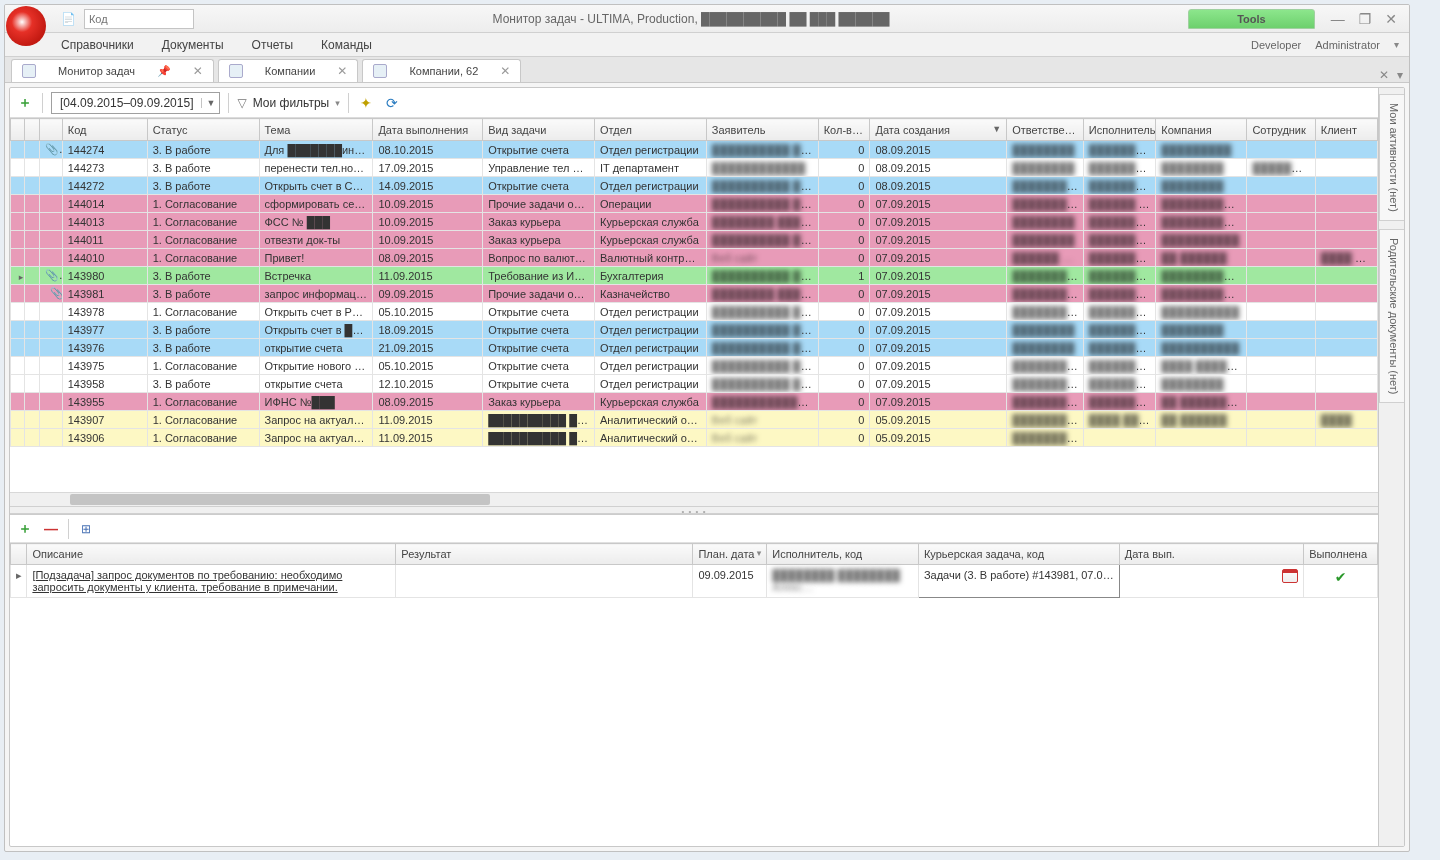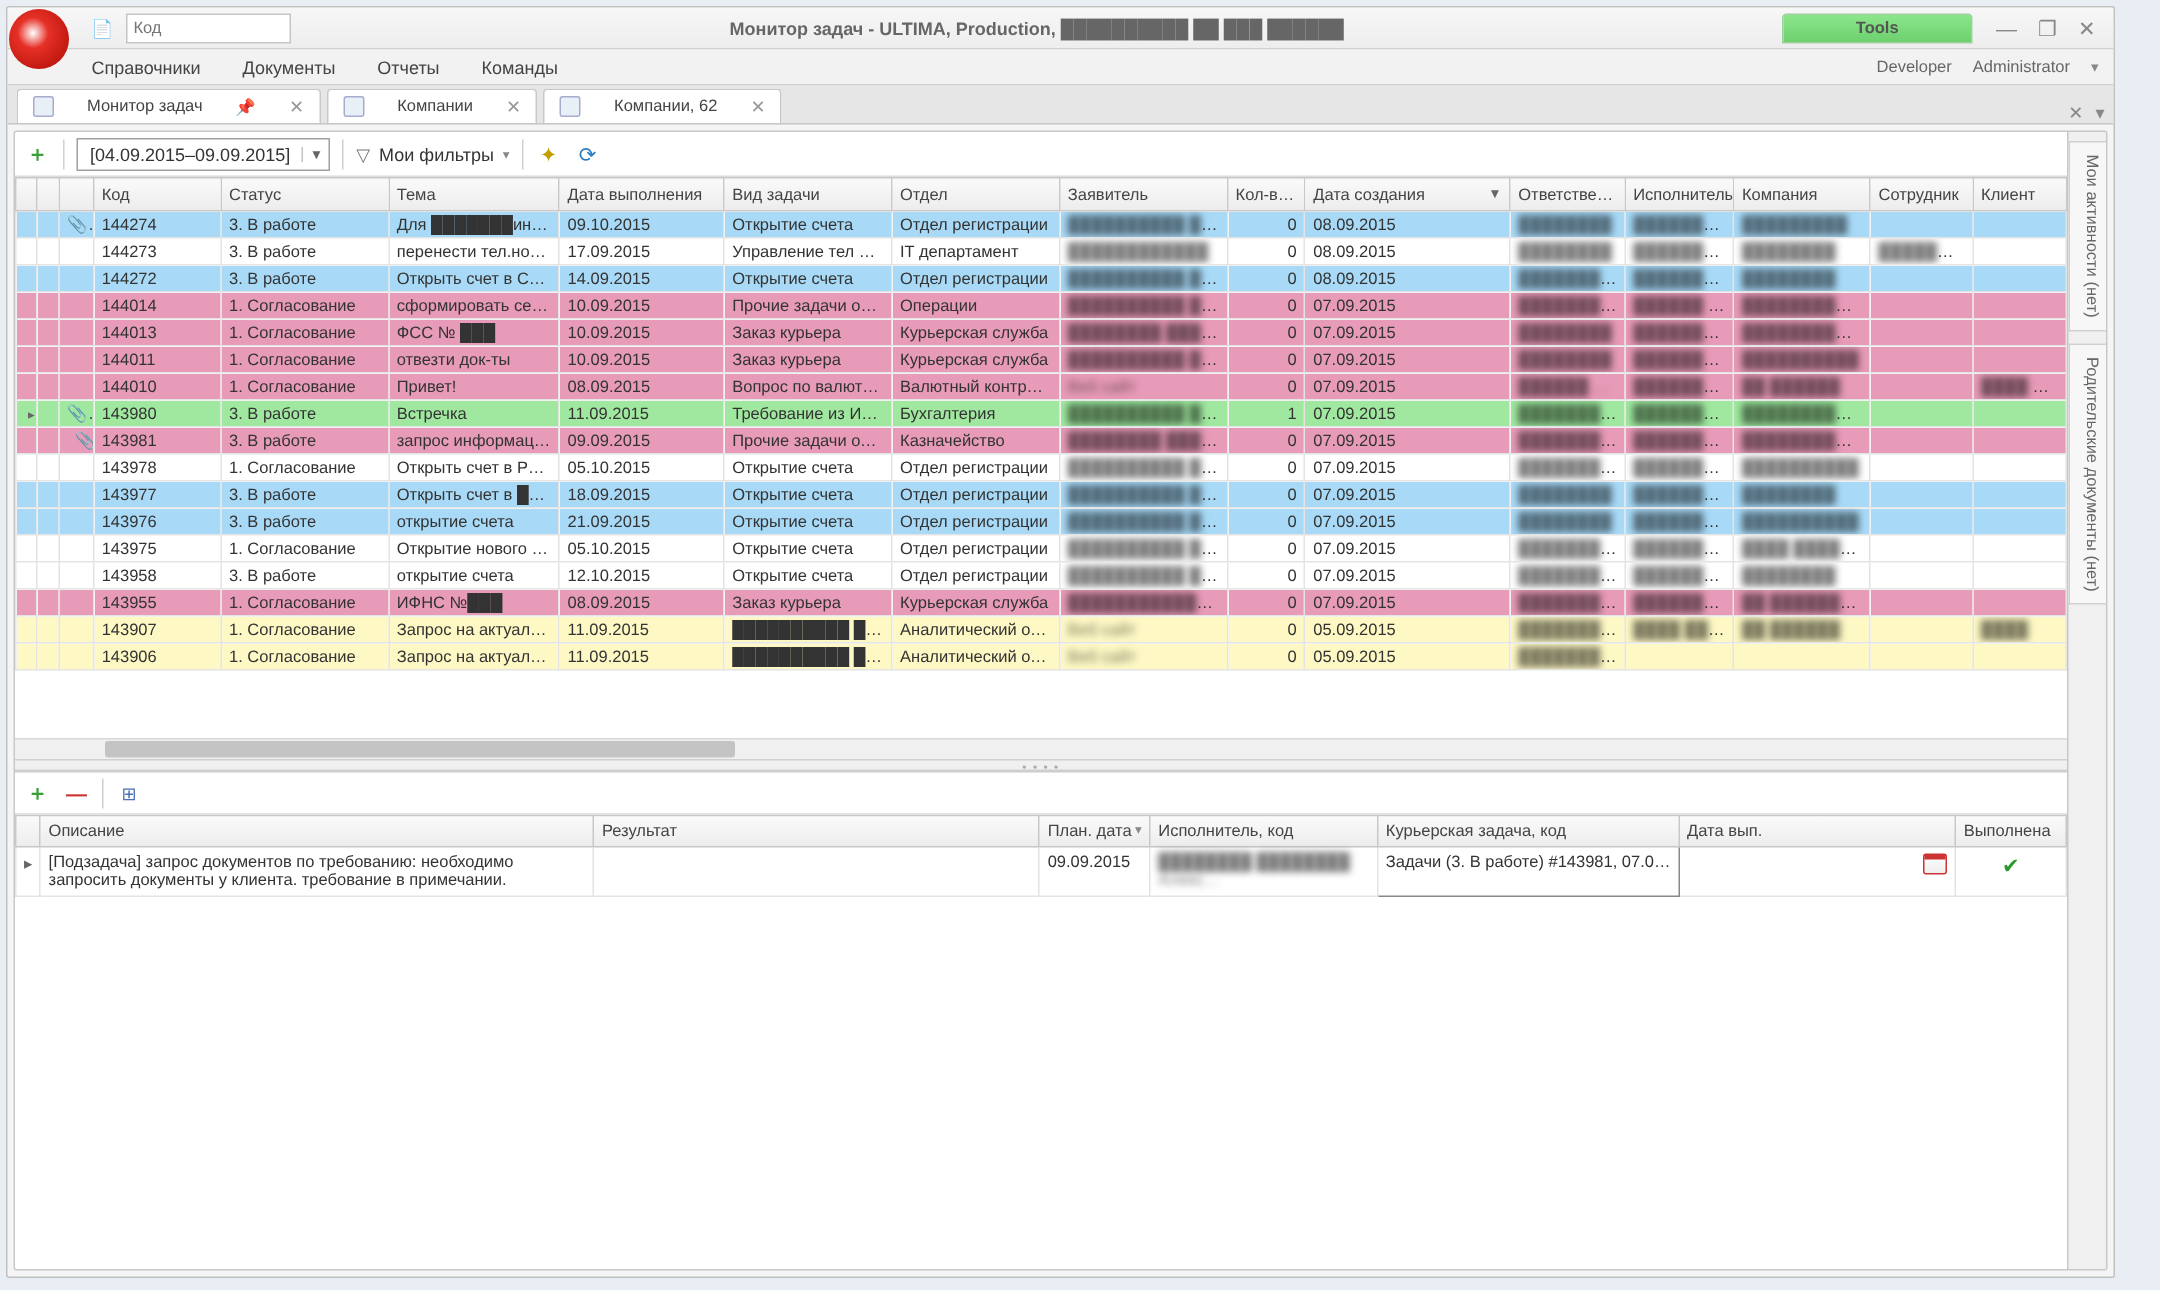--- a/index.html
+++ b/index.html
@@ -4,21 +4,21 @@
 <style>
 * { box-sizing: border-box; margin: 0; padding: 0; font-family: "Segoe UI", Tahoma, sans-serif; }
 body { background: #e8eef4; width: 1440px; height: 860px; overflow: hidden; font-size: 12px; color: #333; }
 
 .window { width: 1406px; height: 848px; background: #f5f5f5; border: 1px solid #c0c0c0; border-radius: 2px; overflow: hidden; display: flex; flex-direction: column; margin: 4px; }
 
 .titlebar { height: 28px; display: flex; align-items: center; background: linear-gradient(#f7f7f7,#ededed); border-bottom: 1px solid #d0d0d0; }
 .logo { width: 40px; height: 40px; background: radial-gradient(circle at 40% 40%, #fff 0, #e63027 30%, #c31a12 70%); border-radius: 50%; position: absolute; top: 6px; left: 6px; }
 .title-row { flex: 1; padding-left: 56px; display: flex; align-items: center; gap: 8px; }
 .title-row input { width: 110px; height: 20px; border: 1px solid #c4c4c4; padding: 0 4px; font-size: 11px; }
-.app-title { flex: 1; text-align: center; color: #666; font-size: 12px; font-weight: bold; }
+.app-title { flex: 1; text-align: center; color: #666; font-size: 12px; }
 .tools-box { background: linear-gradient(#8ce68c,#6dd06d); color: #555; padding: 3px 48px; font-weight: bold; font-size: 11px; border: 1px solid #a0d0a0; margin-right: 8px; border-top-left-radius:3px;border-top-right-radius:3px; }
 .winbtns { display: flex; gap: 14px; padding-right: 12px; color: #888; font-size: 14px; }
 .winbtn { cursor: pointer; }
 
 .menubar { height: 24px; display: flex; align-items: center; padding-left: 56px; gap: 28px; background: #f2f2f2; border-bottom: 1px solid #d0d0d0; font-size: 12px; color: #444; }
 .menubar .right { margin-left: auto; margin-right: 10px; display: flex; gap: 14px; color: #666; font-size: 11px; align-items: center; }
 .menu-chevron { font-size: 10px; color: #888; }
 
 .doc-tabs { height: 26px; display: flex; align-items: flex-end; background: #e6e6e6; border-bottom: 1px solid #c8c8c8; padding: 0 6px; position: relative; }
 .doc-tab { display: flex; align-items: center; gap: 22px; padding: 4px 10px; background: #fff; border: 1px solid #c8c8c8; border-bottom: none; margin-right: 4px; border-top-left-radius: 3px; border-top-right-radius: 3px; font-size: 11px; color: #444; cursor: pointer; }
@@ -202,21 +202,21 @@
                 </tr>
               </thead>
             <tbody id="grid-body">
                 <tr class="r-blue">
                   <td></td>
                   <td></td>
                   <td><span class="attach-ico">📎</span></td>
                   <td>144274</td>
                   <td>3. В работе</td>
                   <td>Для ███████ина.С…</td>
-                  <td>09.10.2015</td>
+                  <td>08.10.2015</td>
                   <td>Открытие счета</td>
                   <td>Отдел регистрации</td>
                   <td><span class="blur">██████████ ████…</span></td>
                   <td style="text-align: right;">0</td>
                   <td>08.09.2015</td>
                   <td><span class="blur">████████</span></td>
                   <td><span class="blur">██████████</span></td>
                   <td><span class="blur">█████████</span></td>
                   <td></td>
                   <td></td>
@@ -562,21 +562,21 @@
               <th><span>План. дата</span> <span style="float:right;color:#888;font-size:9px;">▾</span></th>
               <th>Исполнитель, код</th>
               <th>Курьерская задача, код</th>
               <th>Дата вып.</th>
               <th>Выполнена</th>
             </tr>
               </thead>
             <tbody>
                 <tr>
               <td class="row-ind">▸</td>
-              <td style="white-space:normal;">[Подзадача] запрос документов по требованию: необходимо запросить документы у клиента. требование в примечании.</td>
+              <td style="white-space:normal;text-decoration:underline;">[Подзадача] запрос документов по требованию: необходимо запросить документы у клиента. требование в примечании.</td>
               <td></td>
               <td>09.09.2015</td>
               <td><span class="blur">████████ ████████ Алекс…</span></td>
               <td style="border:1px solid #888;">Задачи (3. В работе) #143981, 07.0…</td>
               <td style="text-align:right;"><span class="calbtn"></span></td>
               <td style="text-align:center;"><span class="checkmark">✔</span></td>
             </tr>
               </tbody>
           </table>
         </div>

